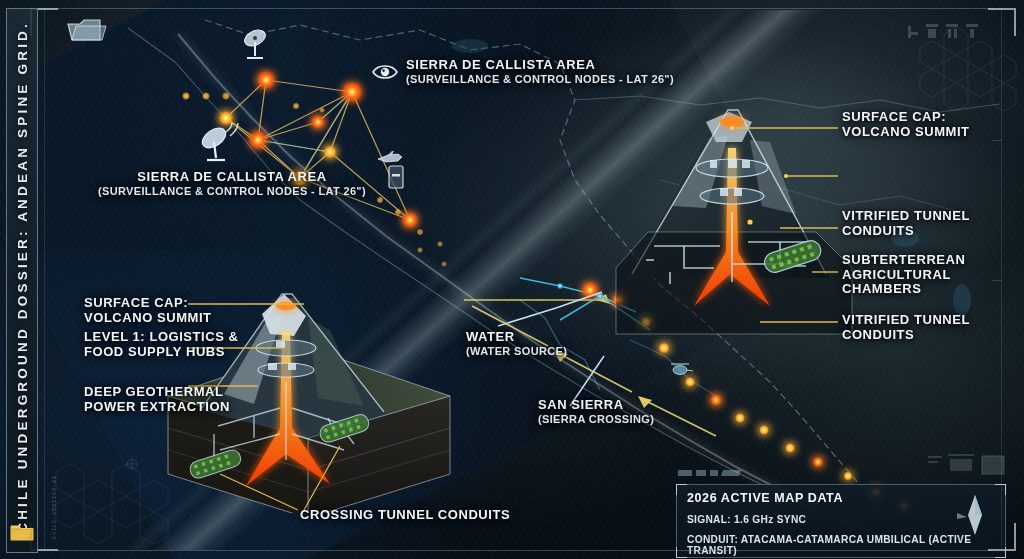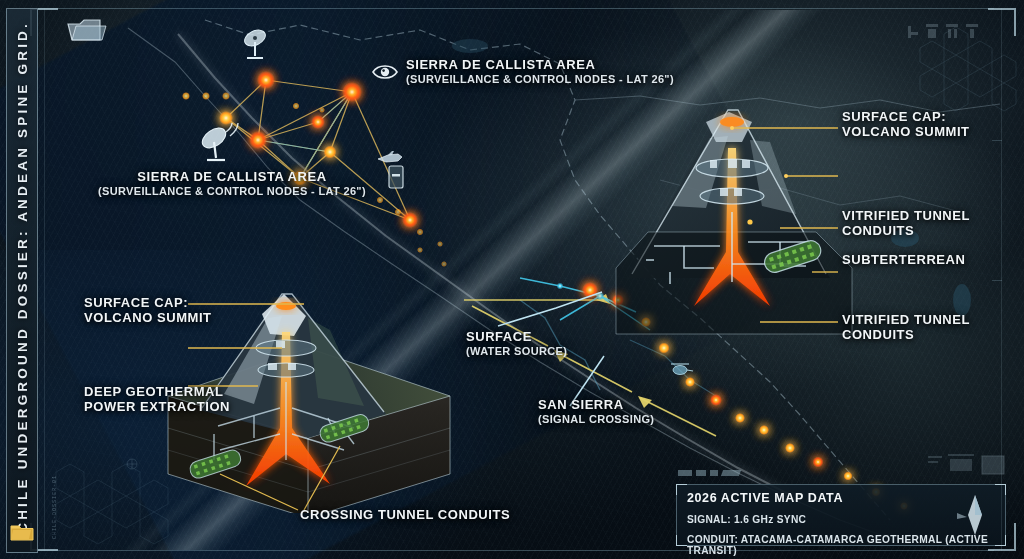--- a/index.html
+++ b/index.html
@@ -95,21 +95,21 @@
 
   
   .lbl{position:absolute;line-height:1.12;text-shadow:0 1px 4px rgba(0,0,0,.95),0 0 10px rgba(0,0,0,.8);}
   .lbl .t1{font-size:13px;font-weight:700;letter-spacing:.55px;color:#f2f6f8;display:block;}
   .lbl .t2{font-size:11px;font-weight:700;letter-spacing:.35px;color:#dfe7ec;display:block;}
 
   .leader{position:absolute;pointer-events:none;}
 
   
   .info-panel{
-    position:absolute;left:676px;top:484px;width:330px;height:62px;
+    position:absolute;left:676px;top:484px;width:330px;height:74px;
     background:linear-gradient(180deg,rgba(15,28,38,.90),rgba(10,20,28,.92));
     border:1px solid rgba(150,185,200,.45);
     padding:6px 10px;box-sizing:border-box;
   }
   .info-panel .ip-title{font-size:12.5px;font-weight:700;letter-spacing:.6px;color:#f4f8fa;}
   .info-panel .ip-row{font-size:10.2px;font-weight:700;letter-spacing:.3px;color:#dbe5eb;margin-top:9px;}
   .ip-corner{position:absolute;width:10px;height:10px;border:1.5px solid rgba(200,225,235,.85);}
   .ip-corner.a{left:-1px;top:-1px;border-right:none;border-bottom:none;}
   .ip-corner.b{right:-1px;top:-1px;border-left:none;border-bottom:none;}
   .ip-corner.c{left:-1px;bottom:-1px;border-right:none;border-top:none;}
@@ -379,20 +379,21 @@
   <div class="lbl" style="left:842px;top:110px;">
     <span class="t1">SURFACE CAP:</span>
     <span class="t1">VOLCANO SUMMIT</span>
   </div>
   <div class="lbl" style="left:842px;top:209px;">
     <span class="t1">VITRIFIED TUNNEL</span>
     <span class="t1">CONDUITS</span>
   </div>
   <div class="lbl" style="left:842px;top:253px;">
     <span class="t1">SUBTERTERREAN</span>
+    <span class="t1">AGRICULTURAL CHAMBERS</span>
   </div>
   <div class="lbl" style="left:842px;top:313px;">
     <span class="t1">VITRIFIED TUNNEL</span>
     <span class="t1">CONDUITS</span>
   </div>
 
   <svg style="position:absolute;left:158px;top:278px;" width="300" height="235" viewBox="0 0 300 235">
 
     <path d="M10,118 L150,70 L292,118 L292,196 L150,240 L10,196 Z" fill="url(#groundFace)" opacity=".9"></path>
     <path d="M10,118 L150,70 L292,118 L150,160 Z" fill="url(#groundTop)" opacity=".85"></path>
@@ -478,20 +479,24 @@
       <path d="M2,10 L118,10"></path>
       <path d="M2,54 L96,54"></path>
       <path d="M2,92 L72,92"></path>
     </g>
   </svg>
 
   <div class="lbl" style="left:84px;top:296px;text-align:left;">
     <span class="t1">SURFACE CAP:</span>
     <span class="t1">VOLCANO SUMMIT</span>
   </div>
+  <div class="lbl" style="left:84px;top:330px;">
+    <span class="t1">LEVEL 1: LOGISTICS &amp;</span>
+    <span class="t1">FOOD SUPPLY HUBS</span>
+  </div>
   <div class="lbl" style="left:84px;top:370px;margin-top:15px;">
     <span class="t1">DEEP GEOTHERMAL</span>
     <span class="t1">POWER EXTRACTION</span>
   </div>
   <div class="lbl" style="left:300px;top:508px;">
     <span class="t1">CROSSING TUNNEL CONDUITS</span>
   </div>
 
   <svg style="position:absolute;left:372px;top:62px;" width="26" height="20" viewBox="0 0 26 20">
     <path d="M1,10 C6,2 20,2 25,10 C20,18 6,18 1,10 Z" fill="none" stroke="#e6eef3" stroke-width="1.6"></path>
@@ -508,26 +513,26 @@
     <span class="t2">(SURVEILLANCE &amp; CONTROL NODES - LAT 26")</span>
   </div>
 
   <svg class="leader" style="left:460px;top:286px;" width="200" height="140" viewBox="0 0 200 140">
     <g stroke="#bfe4f2" stroke-width="1.5" fill="none">
       <path d="M38,40 L96,22 L142,6"></path>
       <path d="M110,120 L144,70"></path>
     </g>
   </svg>
   <div class="lbl" style="left:466px;top:330px;">
-    <span class="t1">SURFACE</span>
+    <span class="t1">WATER</span>
     <span class="t2">(WATER SOURCE)</span>
   </div>
   <div class="lbl" style="left:538px;top:398px;">
     <span class="t1">SAN SIERRA</span>
-    <span class="t2">(SIGNAL CROSSING)</span>
+    <span class="t2">(SIERRA CROSSING)</span>
   </div>
 
   <svg style="position:absolute;left:66px;top:12px;" width="42" height="34" viewBox="0 0 42 34">
     <path d="M2,12 L14,12 L18,8 L34,8 L34,28 L6,28 Z" fill="rgba(190,212,225,.55)" stroke="rgba(225,240,248,.8)" stroke-width="1.2"></path>
     <path d="M6,28 L10,14 L40,14 L36,28 Z" fill="rgba(150,180,198,.5)" stroke="rgba(225,240,248,.7)" stroke-width="1"></path>
   </svg>
 
   <svg style="position:absolute;left:238px;top:26px;" width="36" height="34" viewBox="0 0 36 34">
     <ellipse cx="17" cy="12" rx="11" ry="7" transform="rotate(-26 17 12)" fill="rgba(220,236,245,.8)" stroke="#dfeef6" stroke-width="1"></ellipse>
     <path d="M17,16 L17,30" stroke="#dfeef6" stroke-width="2"></path>
@@ -625,21 +630,21 @@
       <i style="width:8px"></i>
       <i style="width:18px;transform:skewX(-20deg)"></i>
   </div>
   <div class="info-panel">
     <div class="ip-corner a"></div>
       <div class="ip-corner b"></div>
     <div class="ip-corner c"></div>
       <div class="ip-corner d"></div>
     <div class="ip-title">2026 ACTIVE MAP DATA</div>
     <div class="ip-row">SIGNAL: 1.6 GHz SYNC</div>
-    <div class="ip-row">CONDUIT: ATACAMA-CATAMARCA GEOTHERMAL (ACTIVE TRANSIT)</div>
+    <div class="ip-row">CONDUIT: ATACAMA-CATAMARCA UMBILICAL (ACTIVE TRANSIT)</div>
     <svg class="ip-diamond" width="40" height="44" viewBox="0 0 40 44">
       <polygon points="20,2 27,22 20,42 13,22" fill="rgba(215,232,240,.85)"></polygon>
       <polygon points="20,2 27,22 20,22" fill="rgba(160,190,205,.9)"></polygon>
       <polygon points="2,20 12,24 2,26" fill="rgba(200,224,236,.5)"></polygon>
     </svg>
   </div>
 
   <div class="hud-frame">
     <div class="hud-line" style="left:30px;top:8px;width:964px;height:1px;"></div>
     <div class="hud-line" style="left:30px;bottom:8px;width:964px;height:1px;"></div>

